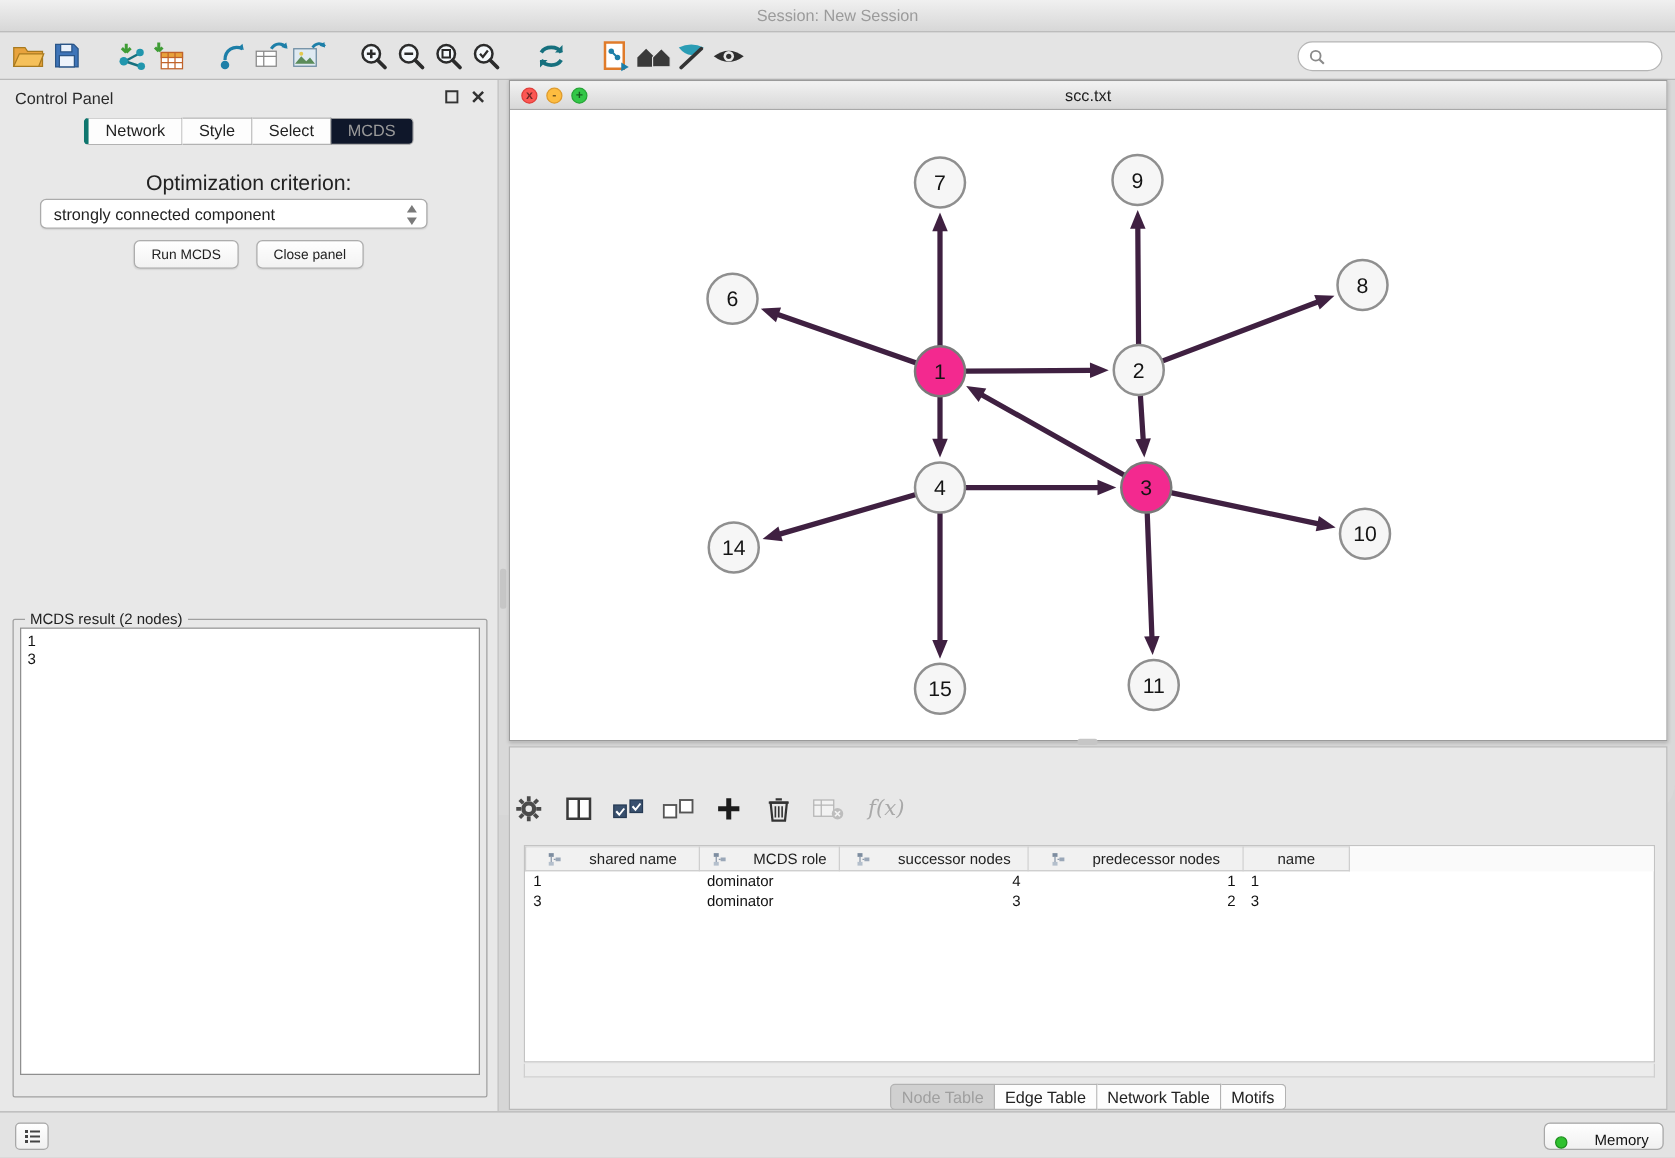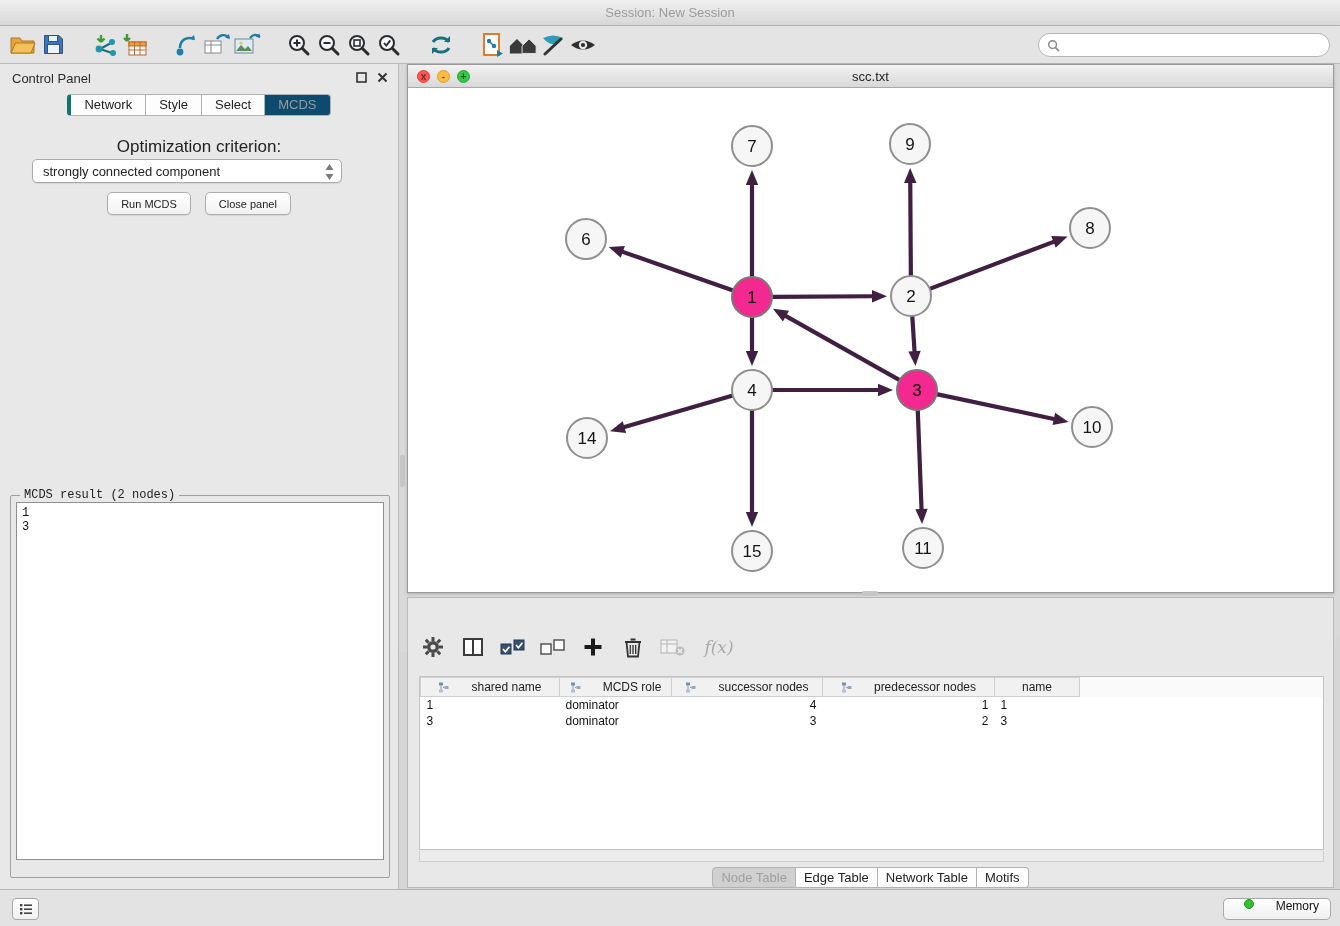--- a/index.html
+++ b/index.html
@@ -25,32 +25,32 @@
   
   .control-panel { position:absolute; left:0; top:64px; width:399px; height:825px;
     background:#e8e8e8; border-right:1px solid #bdbdbd; }
   .panel-header { position:relative; height:30px; font-size:13px; color:#2b2b2b; line-height:30px; padding-left:12px; }
   .panel-controls { position:absolute; right:10px; top:8px; display:flex; gap:10px; align-items:center; }
   .cp-tabs { display:flex; justify-content:center; }
   .cp-tab { height:22px; line-height:20px; padding:0 13px; font-size:13px; background:#fdfdfd;
     border:1px solid #b2b2b2; border-left:none; color:#222; cursor:default; }
   .cp-tab:first-child { border-left:4px solid #0f766e; border-radius:4px 0 0 4px; }
   .cp-tab:last-child { border-radius:0 4px 4px 0; }
-  .cp-tab.active { background:#0c4a6e; color:#9a9a9a; }
+  .cp-tab.active { background:#0f172a; color:#9a9a9a; }
   .opt-label { position:absolute; top:73px; left:0; width:100%; text-align:center; font-size:17px; }
   .dropdown { position:absolute; top:95px; left:32px; width:310px; height:24px; background:#fff;
     border:1px solid #ababab; border-radius:5px; font-size:13px; display:flex; align-items:center;
     padding-left:10px; box-shadow:0 1px 1px rgba(0,0,0,.08); }
   .dropdown .stepper { position:absolute; right:6px; top:3px; }
   .btn-row { position:absolute; top:128px; left:0; width:100%; display:flex; justify-content:center; gap:14px; }
   .mac-btn { height:23px; background:linear-gradient(#ffffff,#f2f2f2); border:1px solid #adadad;
     border-radius:5px; font-size:11px; padding:0 13px; font-family:"Liberation Sans",sans-serif;
     box-shadow:0 1px 1px rgba(0,0,0,.08); color:#222; }
   .result-group { position:absolute; left:10px; top:424px; width:380px; height:390px;
-    border:1px solid #a0a0a0; border-radius:2px; padding:0 5px 8px 5px; background:#e8e8e8;font-family:Liberation Mono, monospace; }
+    border:1px solid #a0a0a0; border-radius:2px; padding:0 5px 8px 5px; background:#e8e8e8; }
   .result-group legend { font-size:12px; color:#222; padding:0 4px; margin-left:4px; }
   .result-text { width:368px; height:358px; background:#fff; border:1px solid #8f8f8f;
     font-size:12px; padding:3px 5px; white-space:pre; overflow:auto; color:#111; }
 
   
   .v-splitter-grip { position:absolute; left:400px; top:455px; width:5px; height:32px;
     background:#c6c6c6; border-radius:2px; }
   .h-splitter-grip { position:absolute; left:862px; top:591px; width:16px; height:5px;
     background:#c6c6c6; border-radius:2px; }
 
@@ -64,21 +64,21 @@
     text-align:center; color:rgba(0,0,0,.55); font-weight:bold; cursor:default; }
   .light.red { background:#fc5753; border:1px solid #df3e3a; }
   .light.yellow { background:#fdbc40; border:1px solid #de9b2d; }
   .light.green { background:#33c748; border:1px solid #27a437; }
   .nw-canvas { position:relative; width:925px; height:504px; background:#fff; }
 
   
   .table-panel { position:absolute; left:407px; top:597px; width:927px; height:291px;
     background:#e8e8e8; border:1px solid #b9b9b9; }
   .tp-toolbar { position:absolute; left:0; top:28px; width:100%; height:42px;
-    display:flex; align-items:center; gap:10px; padding-left:10px; }
+    display:flex; align-items:center; gap:10px; padding-left:0; }
   .tp-icon { width:30px; height:30px; display:flex; align-items:center; justify-content:center; }
   .fx { font-family:"DejaVu Serif", serif; font-style:italic; font-size:17px; color:#a9a9a9; }
   .tbl-wrap { position:absolute; left:11px; top:78px; width:905px; height:174px; background:#fff;
     border:1px solid #c3c3c3; overflow:hidden; }
   table.tbl { border-collapse:collapse; table-layout:fixed; width:905px; font-size:12px; }
   table.tbl th { background:#f1f1f1; border:1px solid #cfcfcf; font-weight:normal; height:19px;
     font-size:12px; color:#222; white-space:nowrap; overflow:hidden; }
   table.tbl th .th-inner { display:flex; align-items:center; justify-content:center; gap:21px; }
   table.tbl td { height:16px; padding:0 6px; white-space:nowrap; overflow:hidden; color:#111; }
   td.c2, td.c3 { text-align:right; padding-right:10px; }
@@ -90,23 +90,23 @@
   .tp-tab:first-child { border-left:1px solid #b2b2b2; border-radius:4px 0 0 4px; }
   .tp-tab:last-child { border-radius:0 4px 4px 0; }
   .tp-tab.active { background:#d0d0d0; color:#9f9f9f; }
 
   
   .statusbar { position:absolute; left:0; top:889px; width:1340px; height:37px;
     background:#e3e3e3; border-top:1px solid #b5b5b5; }
   .sb-left-btn { position:absolute; left:12px; top:8px; width:27px; height:22px;
     background:linear-gradient(#fff,#f0f0f0); border:1px solid #a8a8a8; border-radius:4px;
     display:flex; align-items:center; justify-content:center; }
-  .memory-btn { position:absolute; right:9px; top:8px; height:22px; padding:0 11px 0 20px;
+  .memory-btn { position:absolute; right:9px; top:8px; height:22px; padding:0 11px 0 8px;
     background:linear-gradient(#fff,#f0f0f0); border:1px solid #a8a8a8; border-radius:5px;
-    font-size:12px; display:flex; align-items:flex-start; gap:22px; font-family:"Liberation Sans",sans-serif; color:#111; }
+    font-size:12px; display:flex; align-items:flex-end; gap:22px; font-family:"Liberation Sans",sans-serif; color:#111; }
   .memory-dot { width:10px; height:10px; border-radius:50%; background:#2fc12f; border:1px solid #1e8f1e; }
 
   .win-ctl { display:flex; gap:10px; align-items:center; }
 </style>
 </head>
 <body>
 
 <div id="app">
 
   <div class="titlebar">

